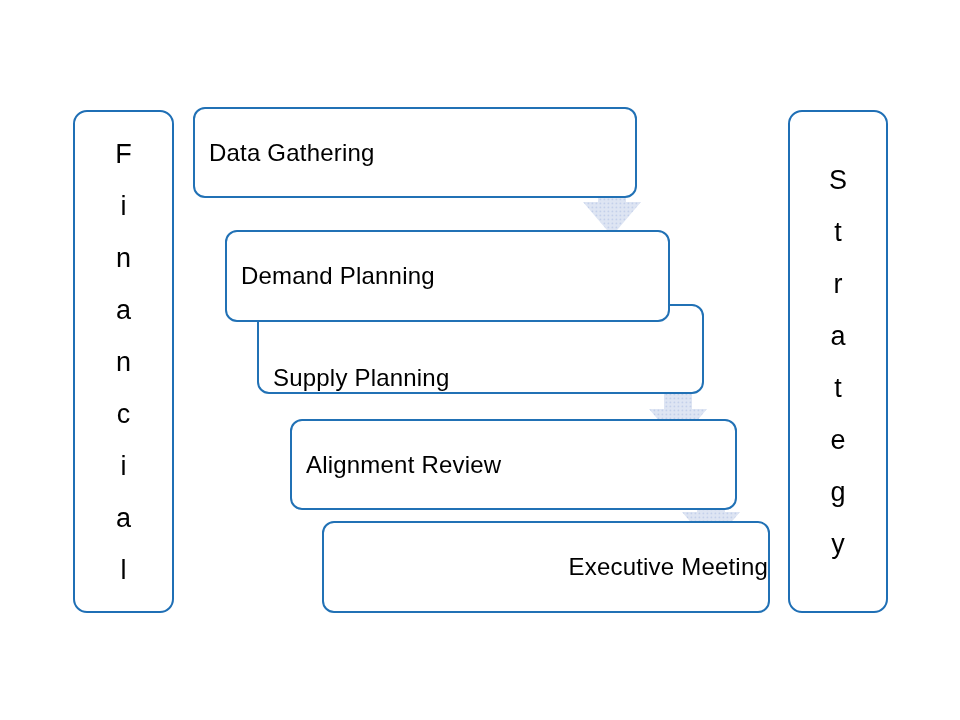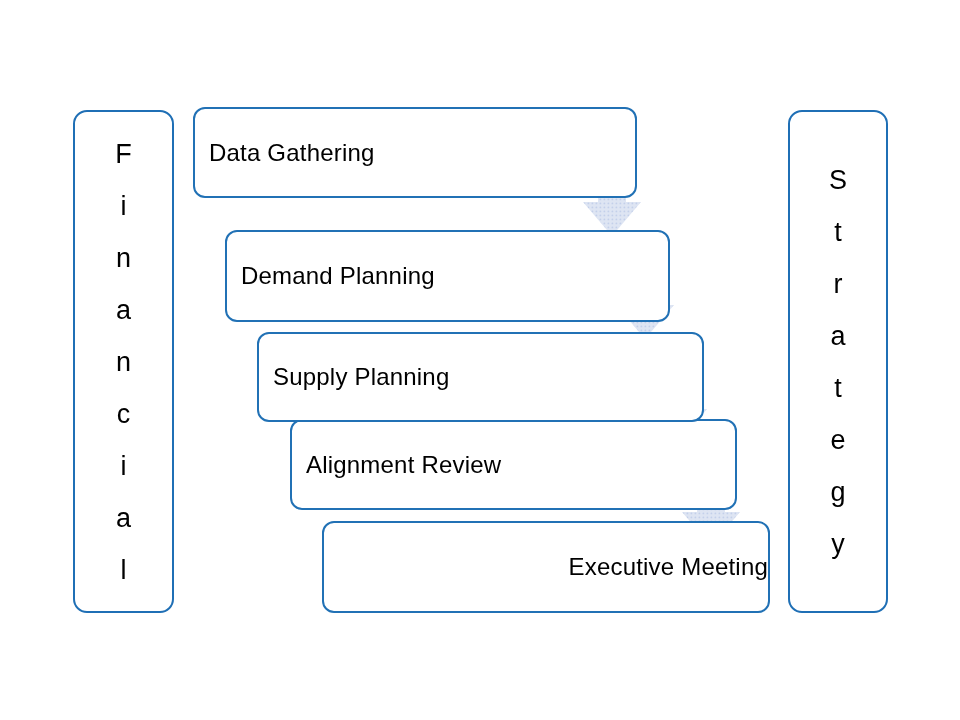--- a/index.html
+++ b/index.html
@@ -61,21 +61,21 @@
   .step-label {
     font-size: 24px;
     color: #000000;
     padding-left: 14px;
     white-space: nowrap;
     letter-spacing: 0.2px;
   }
 
   #step-0 { left: 193px; top: 107px; width: 444px; height: 91px; z-index: 12; }
   #step-1 { left: 225px; top: 210px; width: 445px; height: 92px; z-index: 10; margin-top: 20px; }
-  #step-2 { left: 257px; top: 332px; width: 447px; height: 90px; z-index: 8;  }
+  #step-2 { left: 257px; top: 304px; width: 447px; height: 90px; z-index: 8; align-items: flex-end;  }
   #step-3 { left: 290px; top: 419px; width: 447px; height: 91px; z-index: 6;  }
   #step-4 { left: 322px; top: 521px; width: 448px; height: 92px; z-index: 4; justify-content: flex-end;  }
 
   
   .arrow {
     position: absolute;
     z-index: 2;
   }
   .arrow svg { display: block; }
 

